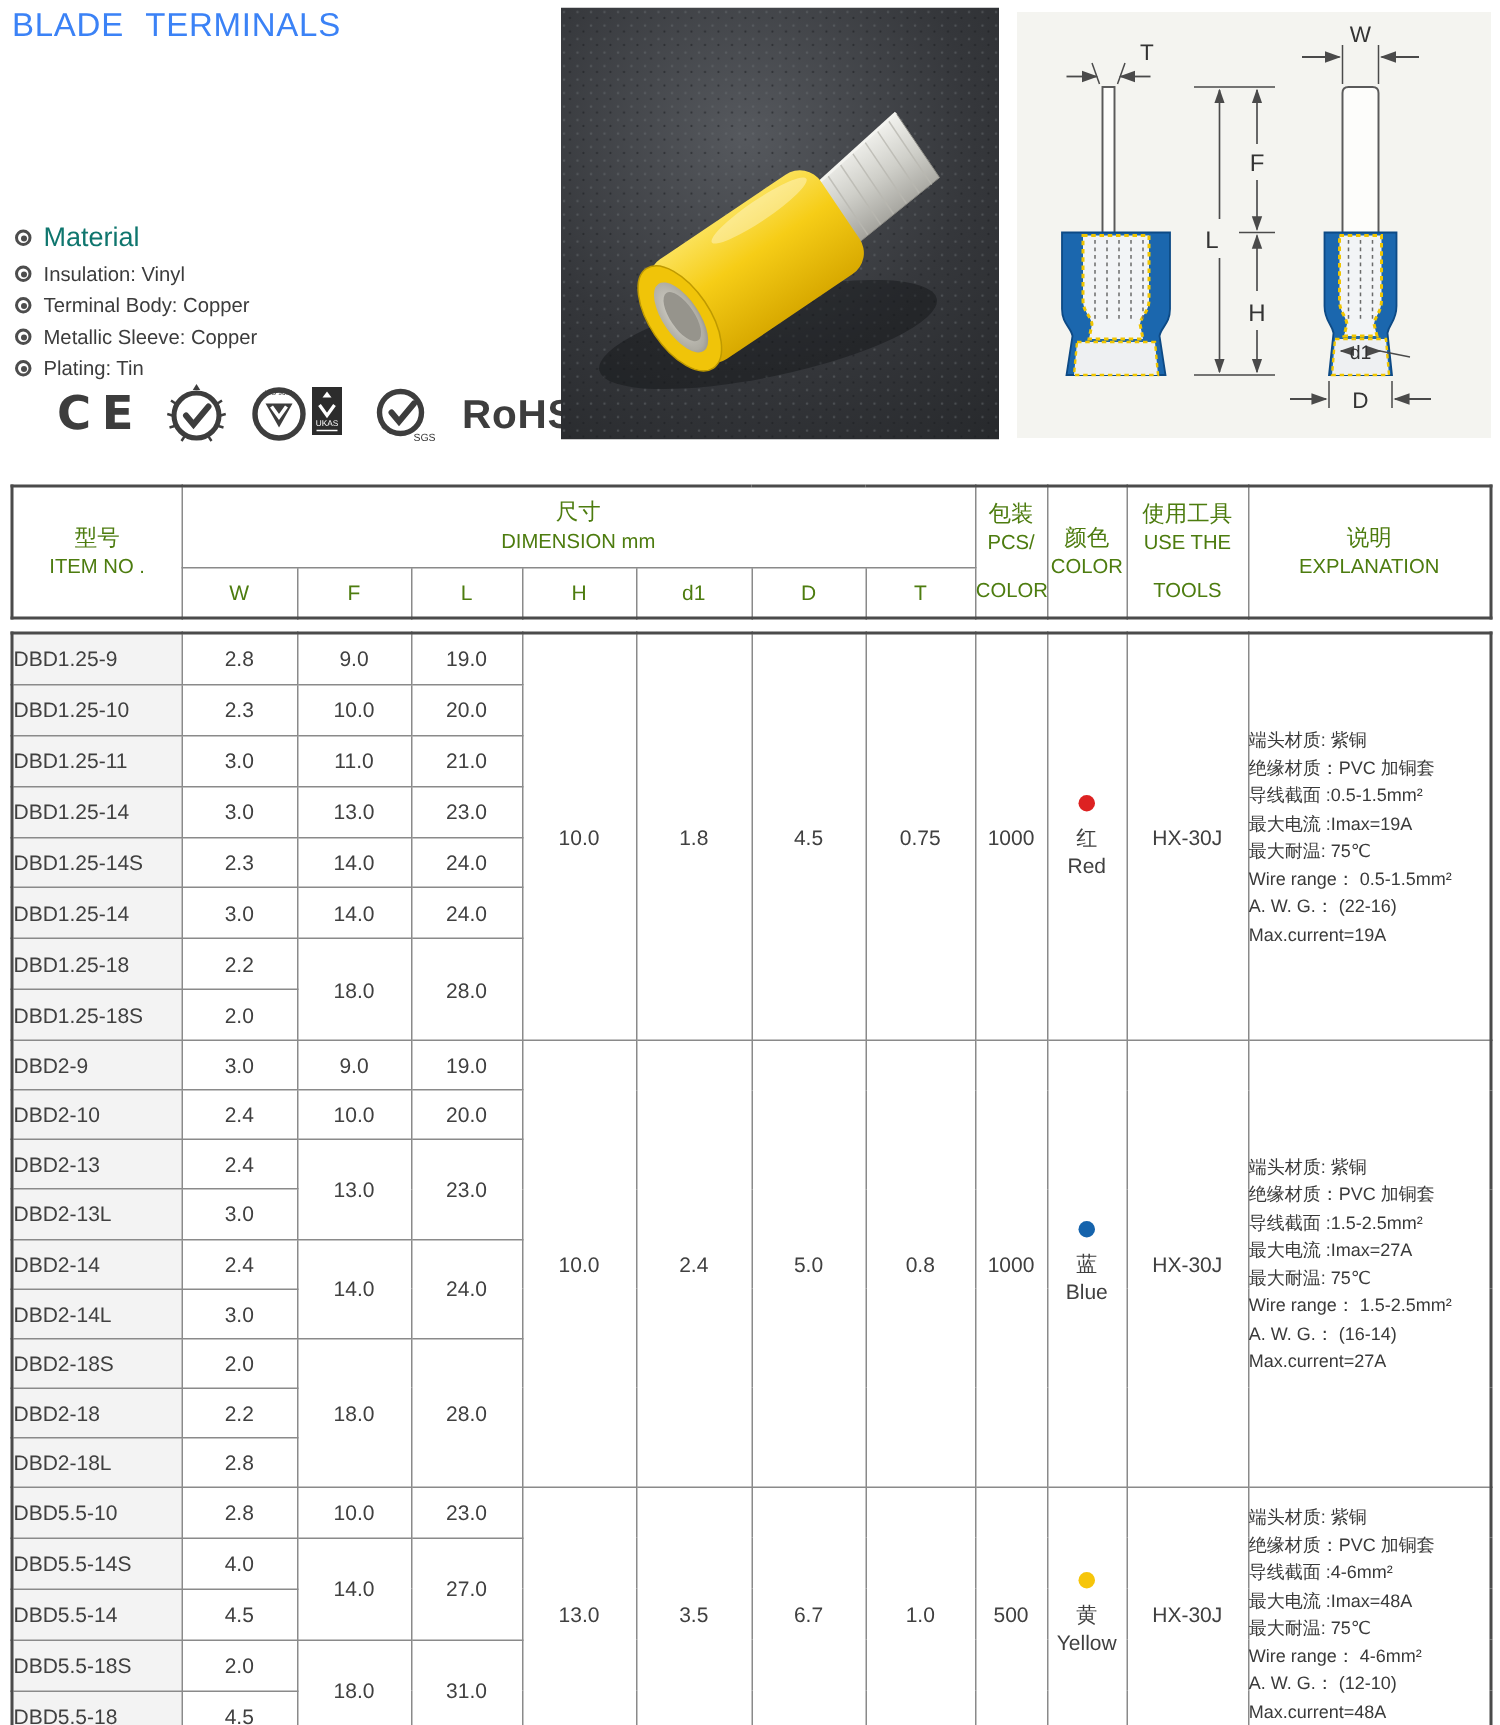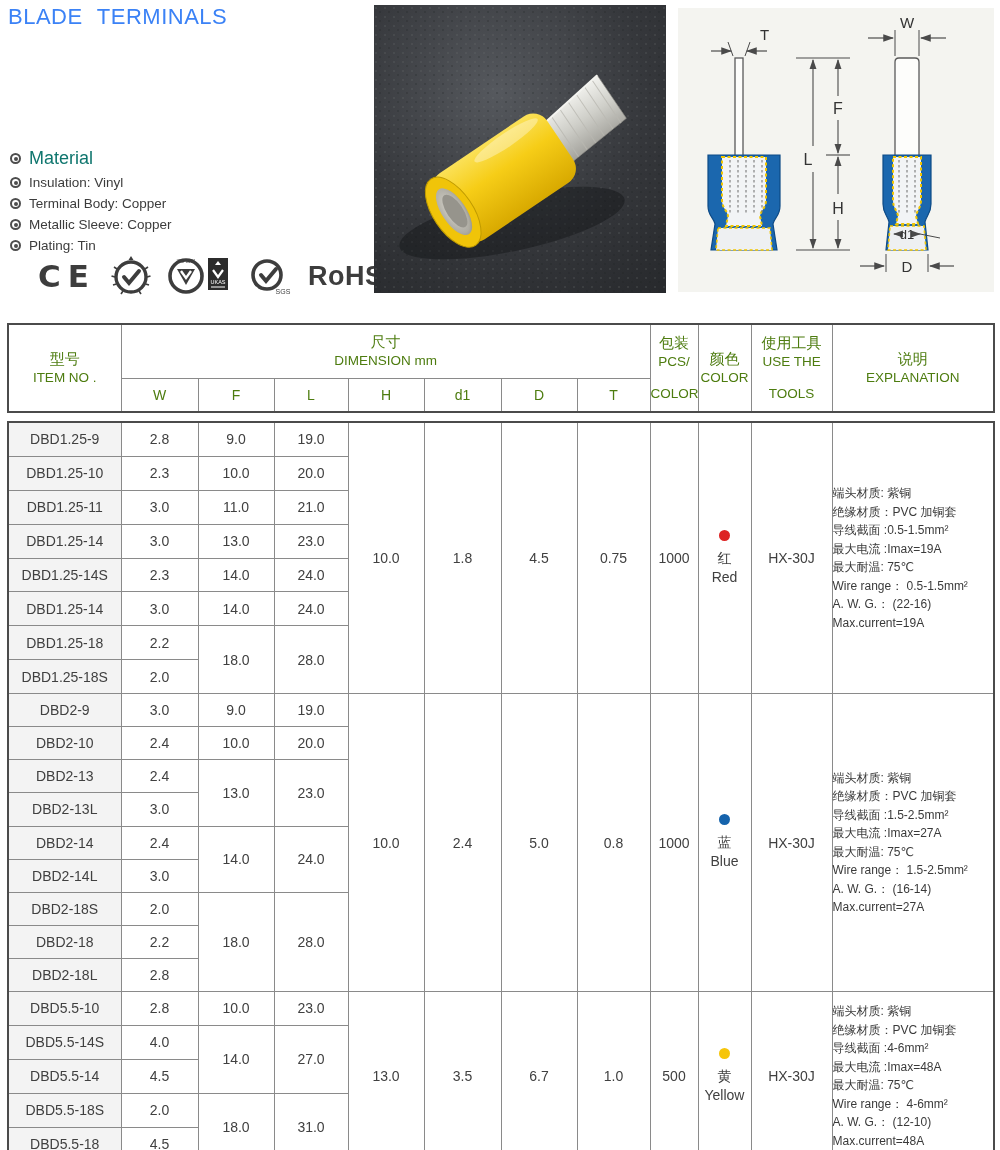--- a/index.html
+++ b/index.html
@@ -30,21 +30,21 @@
   table.spec{border-collapse:collapse;table-layout:fixed;width:986px;border:2px solid #4b4b4b;background:#fff;}
   table.spec th, table.spec td{border:1px solid #8a8a8a;padding:0;}
   .head-table{left:7px;top:323px;}
   .body-table{left:7px;top:421px;}
   th{font-weight:normal;color:#4d7c0f;text-align:center;vertical-align:middle;}
   .h-zh{font-size:15px;line-height:20px;}
   .h-en{font-size:13.5px;line-height:18px;}
   .h-row1{height:54px;}
   .h-row2{height:34px;}
   .h-dim-sub{font-size:14px;}
-  td.item{background:#f3f3f3;text-align:center;font-size:14px;color:#404040;}
+  td.item{background:#f3f3f3;font-size:14px;color:#404040;}
   td.num{text-align:center;font-size:14px;color:#404040;vertical-align:middle;}
   td.colorcell{text-align:center;font-size:14px;line-height:19px;color:#404040;vertical-align:middle;}
   .dot{display:inline-block;width:11px;height:11px;border-radius:50%;margin-bottom:3px;}
   td.expl{font-size:12px;line-height:18.5px;color:#3a3a3a;text-align:left;padding:6px 4px 6px 11px;vertical-align:middle;border-radius:16px;}
   tr.g0 td{height:32.9px;} tr.g1 td{height:32.1px;} tr.g2 td{height:32.9px;}
   svg text{font-family:"Liberation Sans","DejaVu Sans",sans-serif;}
 </style>
 </head>
 <body>
 

